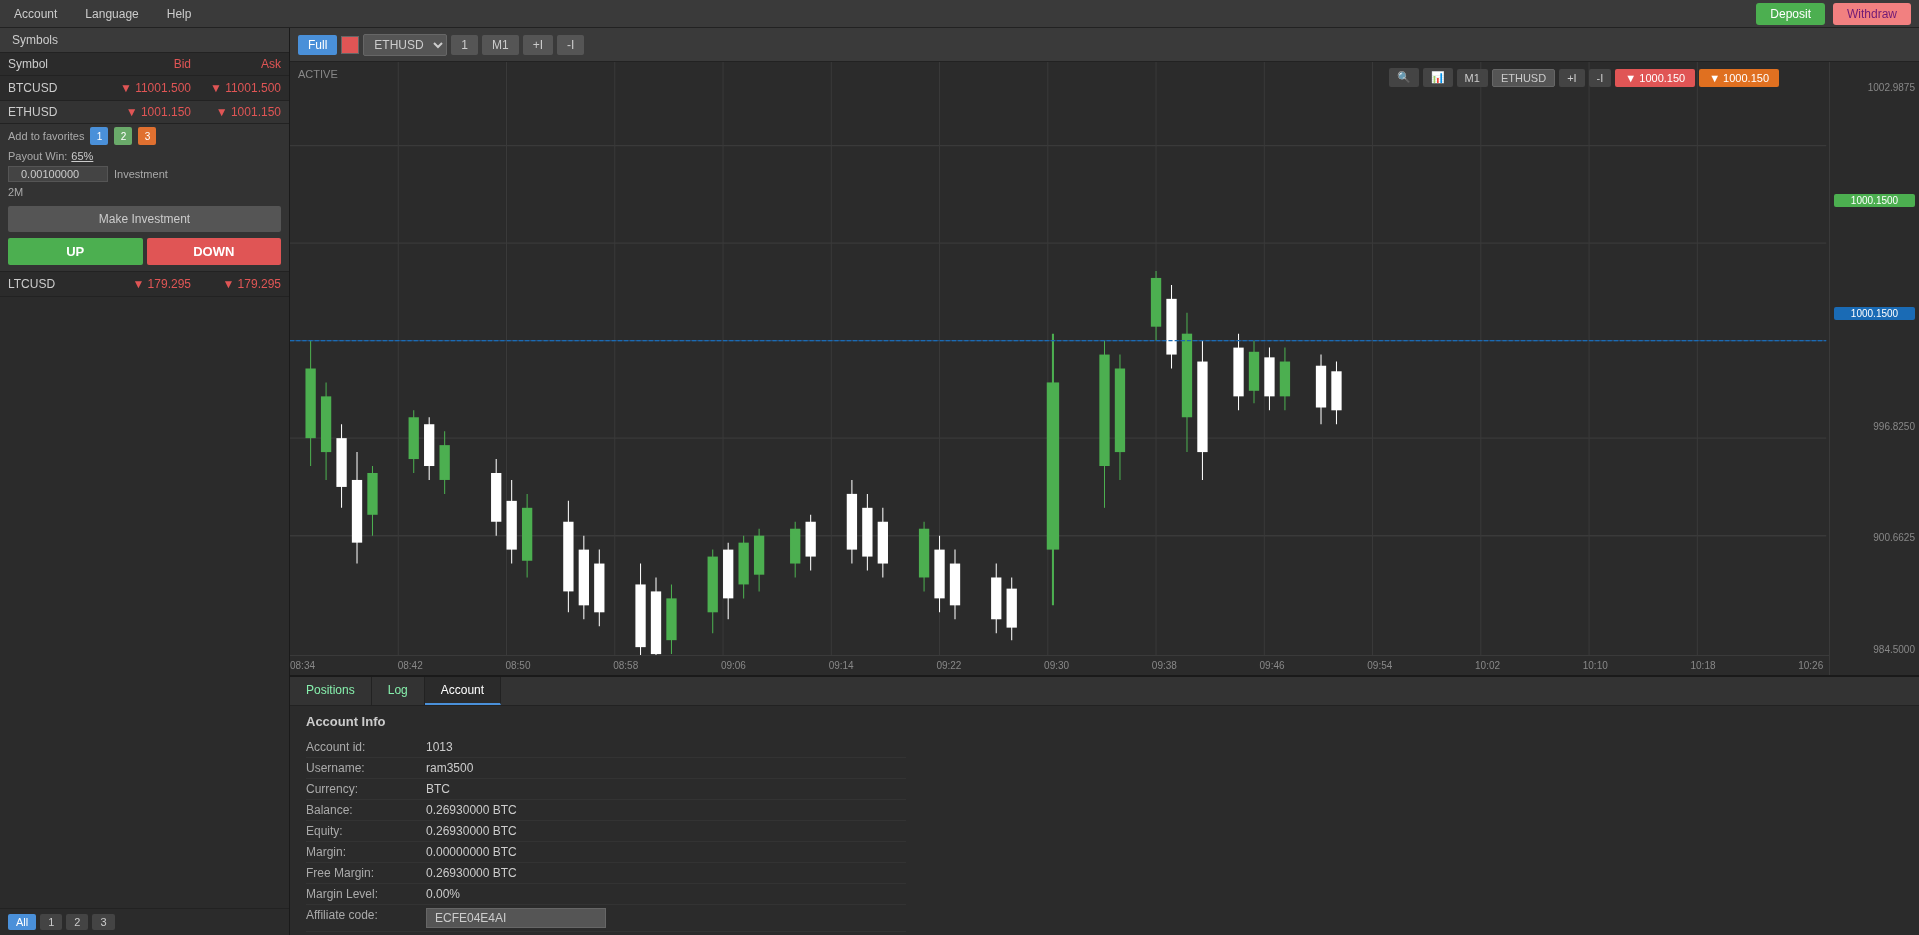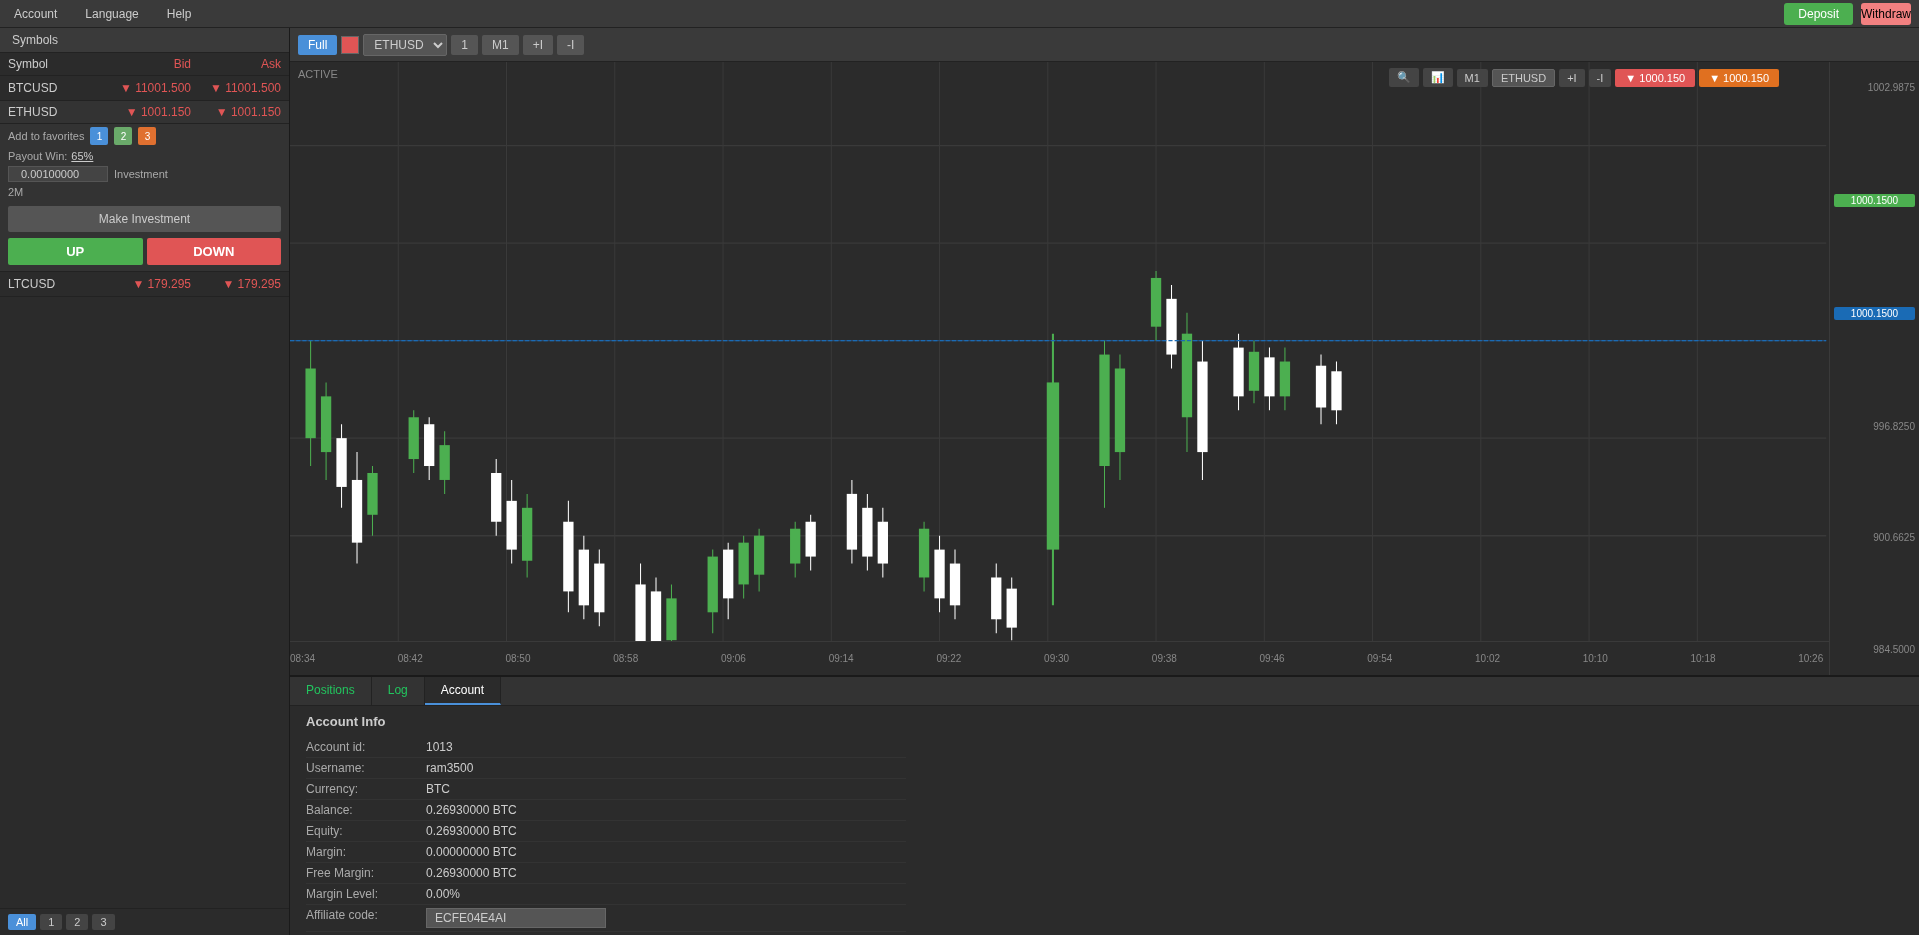--- a/index.html
+++ b/index.html
@@ -3,21 +3,21 @@
   <meta charset="utf-8">
   <style>
     * { margin: 0; padding: 0; box-sizing: border-box; }
     body { background: #2b2b2b; color: #ccc; font-family: Arial, sans-serif; font-size: 12px; width: 1919px; height: 935px; overflow: hidden; }
 
     
     .menu-bar { background: #3a3a3a; height: 28px; display: flex; align-items: center; padding: 0 8px; gap: 16px; border-bottom: 1px solid #222; }
     .menu-item { color: #ccc; cursor: pointer; font-size: 12px; padding: 4px 6px; }
     .menu-right { margin-left: auto; display: flex; gap: 8px; }
     .btn-deposit { background: #4caf50; color: #fff; border: none; padding: 4px 14px; border-radius: 3px; cursor: pointer; font-size: 12px; }
-    .btn-withdraw { background: #f28080; color: #000000; border: none; padding: 4px 0; border-radius: 3px; cursor: pointer; font-size: 12px; }
+    .btn-withdraw { background: #f28080; color: #701a75; border: none; padding: 4px 14px; border-radius: 3px; cursor: pointer; font-size: 12px; }
 
     
     .main-layout { display: flex; height: calc(935px - 28px); }
 
     
     .sidebar { width: 290px; background: #2b2b2b; border-right: 1px solid #1a1a1a; display: flex; flex-direction: column; }
     .sidebar-tab { background: #3a3a3a; padding: 5px 12px; font-size: 12px; color: #ccc; border-bottom: 1px solid #222; }
     .symbol-header { display: flex; padding: 4px 8px; color: #aaa; font-size: 11px; border-bottom: 1px solid #222; }
     .symbol-header .col-symbol { flex: 1; }
     .symbol-header .col-bid { width: 90px; text-align: right; }
@@ -84,21 +84,21 @@
     .price-label.highlight-green { background: #4caf50; color: #fff; padding: 1px 4px; border-radius: 2px; text-align: center; }
     .price-label.highlight-blue { background: #1a6bb5; color: #fff; padding: 1px 4px; border-radius: 2px; text-align: center; }
 
     
     .time-axis { height: 20px; background: #2b2b2b; border-top: 1px solid #3a3a3a; display: flex; align-items: center; padding: 0 4px; position: relative; }
     .time-label { color: #888; font-size: 10px; position: absolute; }
 
     
     .bottom-panel { height: 260px; background: #2b2b2b; border-top: 2px solid #1a1a1a; }
     .bottom-tabs { display: flex; background: #333; border-bottom: 1px solid #222; }
-    .bottom-tab { padding: 6px 16px; color: #22c55e; cursor: pointer; font-size: 12px; border-right: 1px solid #222; }
+    .bottom-tab { padding: 6px 16px; color: #86efac; cursor: pointer; font-size: 12px; border-right: 1px solid #222; }
     .bottom-tab.active { background: #2b2b2b; color: #fff; border-bottom: 2px solid #4a90d9; }
     .bottom-content { padding: 8px 16px; }
     .section-title { color: #ccc; font-size: 13px; margin-bottom: 8px; font-weight: bold; }
     .info-table { width: 600px; }
     .info-row { display: flex; padding: 3px 0; border-bottom: 1px solid #333; }
     .info-label { width: 120px; color: #aaa; font-size: 12px; }
     .info-value { color: #ccc; font-size: 12px; }
     .affiliate-input { background: #555; border: 1px solid #666; color: #ccc; padding: 2px 8px; font-size: 12px; width: 180px; }
   </style>
 </head>
@@ -331,21 +331,21 @@
 
           <line x1="1000" y1="210" x2="1000" y2="260" stroke="#fff" stroke-width="1"></line>
           <rect x="995" y="218" width="10" height="30" fill="#fff"></rect>
           <line x1="1015" y1="215" x2="1015" y2="260" stroke="#fff" stroke-width="1"></line>
           <rect x="1010" y="222" width="10" height="28" fill="#fff"></rect>
 
           <line x1="0" y1="200" x2="1490" y2="200" stroke="#1a6bb5" stroke-width="1" stroke-dasharray="4,2"></line>
         </svg>
 
         
-        <div class="time-axis" style="position:absolute;bottom:0;left:0;right:90px;height:34px;background:#2b2b2b;border-top:1px solid #3a3a3a;">
+        <div class="time-axis" style="position:absolute;bottom:0;left:0;right:90px;height:20px;background:#2b2b2b;border-top:1px solid #3a3a3a;">
           <span class="time-label" style="left:0px;">08:34</span>
           <span class="time-label" style="left:7%;">08:42</span>
           <span class="time-label" style="left:14%;">08:50</span>
           <span class="time-label" style="left:21%;">08:58</span>
           <span class="time-label" style="left:28%;">09:06</span>
           <span class="time-label" style="left:35%;">09:14</span>
           <span class="time-label" style="left:42%;">09:22</span>
           <span class="time-label" style="left:49%;">09:30</span>
           <span class="time-label" style="left:56%;">09:38</span>
           <span class="time-label" style="left:63%;">09:46</span>

